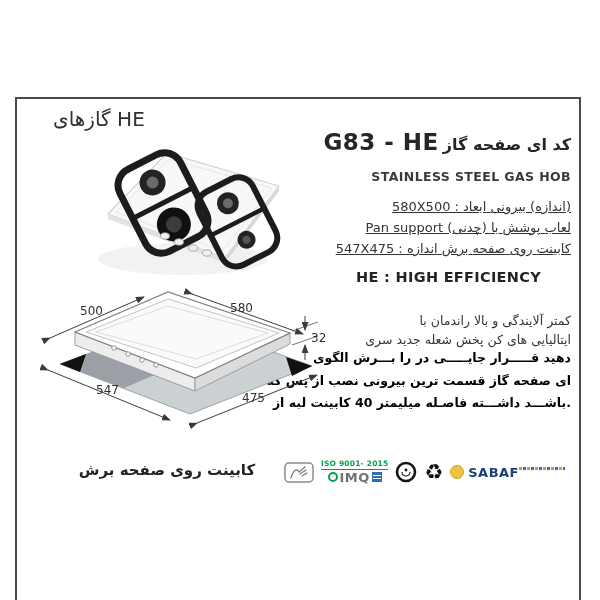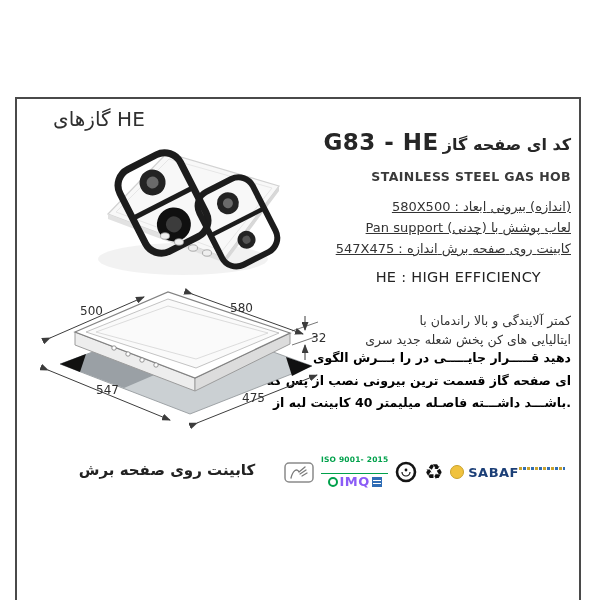--- a/index.html
+++ b/index.html
@@ -14,36 +14,36 @@
   }
   .abs{position:absolute;}
   .page-title{left:36px;top:8px;font-size:20px;color:#303030;letter-spacing:.3px;}
   .rline{right:8px;text-align:left;white-space:nowrap;}
   .hdr{top:30px;display:flex;align-items:baseline;gap:4px;right:8px;}
   .hdr-code{font-size:23px;font-weight:bold;color:#262626;letter-spacing:.5px;}
   .hdr-fa{font-size:16px;font-weight:bold;color:#262626;}
   .stainless{top:70px;font-size:12.5px;font-weight:bold;color:#3a3a3a;letter-spacing:.4px;}
   .spec{font-size:13px;color:#333;text-decoration:underline;}
   .spec1{top:100px;} .spec2{top:121px;margin-left:12px;} .spec3{top:142px;margin-left:20px;}
-  .he-title{top:170px;right:38px;font-size:14.5px;font-weight:normal;color:#242424;letter-spacing:.3px;}
+  .he-title{top:170px;right:38px;font-size:14.5px;font-weight:bold;color:#242424;letter-spacing:.3px;}
   .effline{font-size:12.5px;color:#343434;}
   .eff1{top:193px;margin-top:40px;} .eff2{top:214px;}
   .noteline{font-size:12.5px;font-weight:bold;color:#000000;}
   .note1{top:251px;} .note2{top:274px;} .note3{top:296px;}
   .caption{left:40px;top:362px;width:220px;text-align:center;font-size:15px;font-weight:bold;color:#222;}
   .photo-wrap{left:68px;top:42px;width:218px;height:150px;}
   .drawing-wrap{left:23px;top:185px;width:294px;height:166px;}
   .dim-label{font:12px "DejaVu Sans",sans-serif;fill:#2f2f2f;}
   .logos{right:14px;top:355px;display:flex;align-items:center;gap:7px;height:36px;}
   .iso-imq{display:flex;flex-direction:column;align-items:center;line-height:1;}
   .iso-txt{font-size:7.5px;font-weight:bold;color:#00a14b;letter-spacing:.2px;
-           border-bottom:1px solid #00a14b;padding-bottom:10px;margin-bottom:1px;white-space:nowrap;}
+           border-bottom:1px solid #00a14b;padding-bottom:1px;margin-bottom:1px;white-space:nowrap;}
   .imq-row{display:flex;align-items:center;gap:2px;}
   .imq-ring{width:10px;height:10px;border:2px solid #00a14b;border-radius:50%;box-sizing:border-box;}
-  .imq-txt{font-size:13px;font-weight:bold;color:#8b5cf6;letter-spacing:.5px;}
+  .imq-txt{font-size:13px;font-weight:bold;color:#737373;letter-spacing:.5px;}
   .imq-sq{width:10px;height:10px;background:#2f6db5;position:relative;}
   .imq-sq:before{content:"";position:absolute;left:1px;right:1px;top:3px;height:1px;background:#fff;}
   .imq-sq:after{content:"";position:absolute;left:1px;right:1px;top:6px;height:1px;background:#fff;}
   .recycle{font-size:21px;color:#111;line-height:1;}
   .sabaf{display:flex;align-items:center;gap:4px;}
   .sabaf-disc{width:14px;height:14px;border-radius:50%;background:#f0c23e;border:1.5px solid #c9a22c;box-sizing:border-box;}
   .sabaf-col{display:flex;flex-direction:row;line-height:1;}
   .sabaf-txt{font-size:13px;font-weight:bold;color:#1c3f77;letter-spacing:.5px;}
   .sabaf-tag{margin-top:1px;height:3px;width:46px;
     background:repeating-linear-gradient(90deg,#c9a22c 0 3px,#fff 3px 4px,#2f6db5 4px 7px,#fff 7px 8px);}

